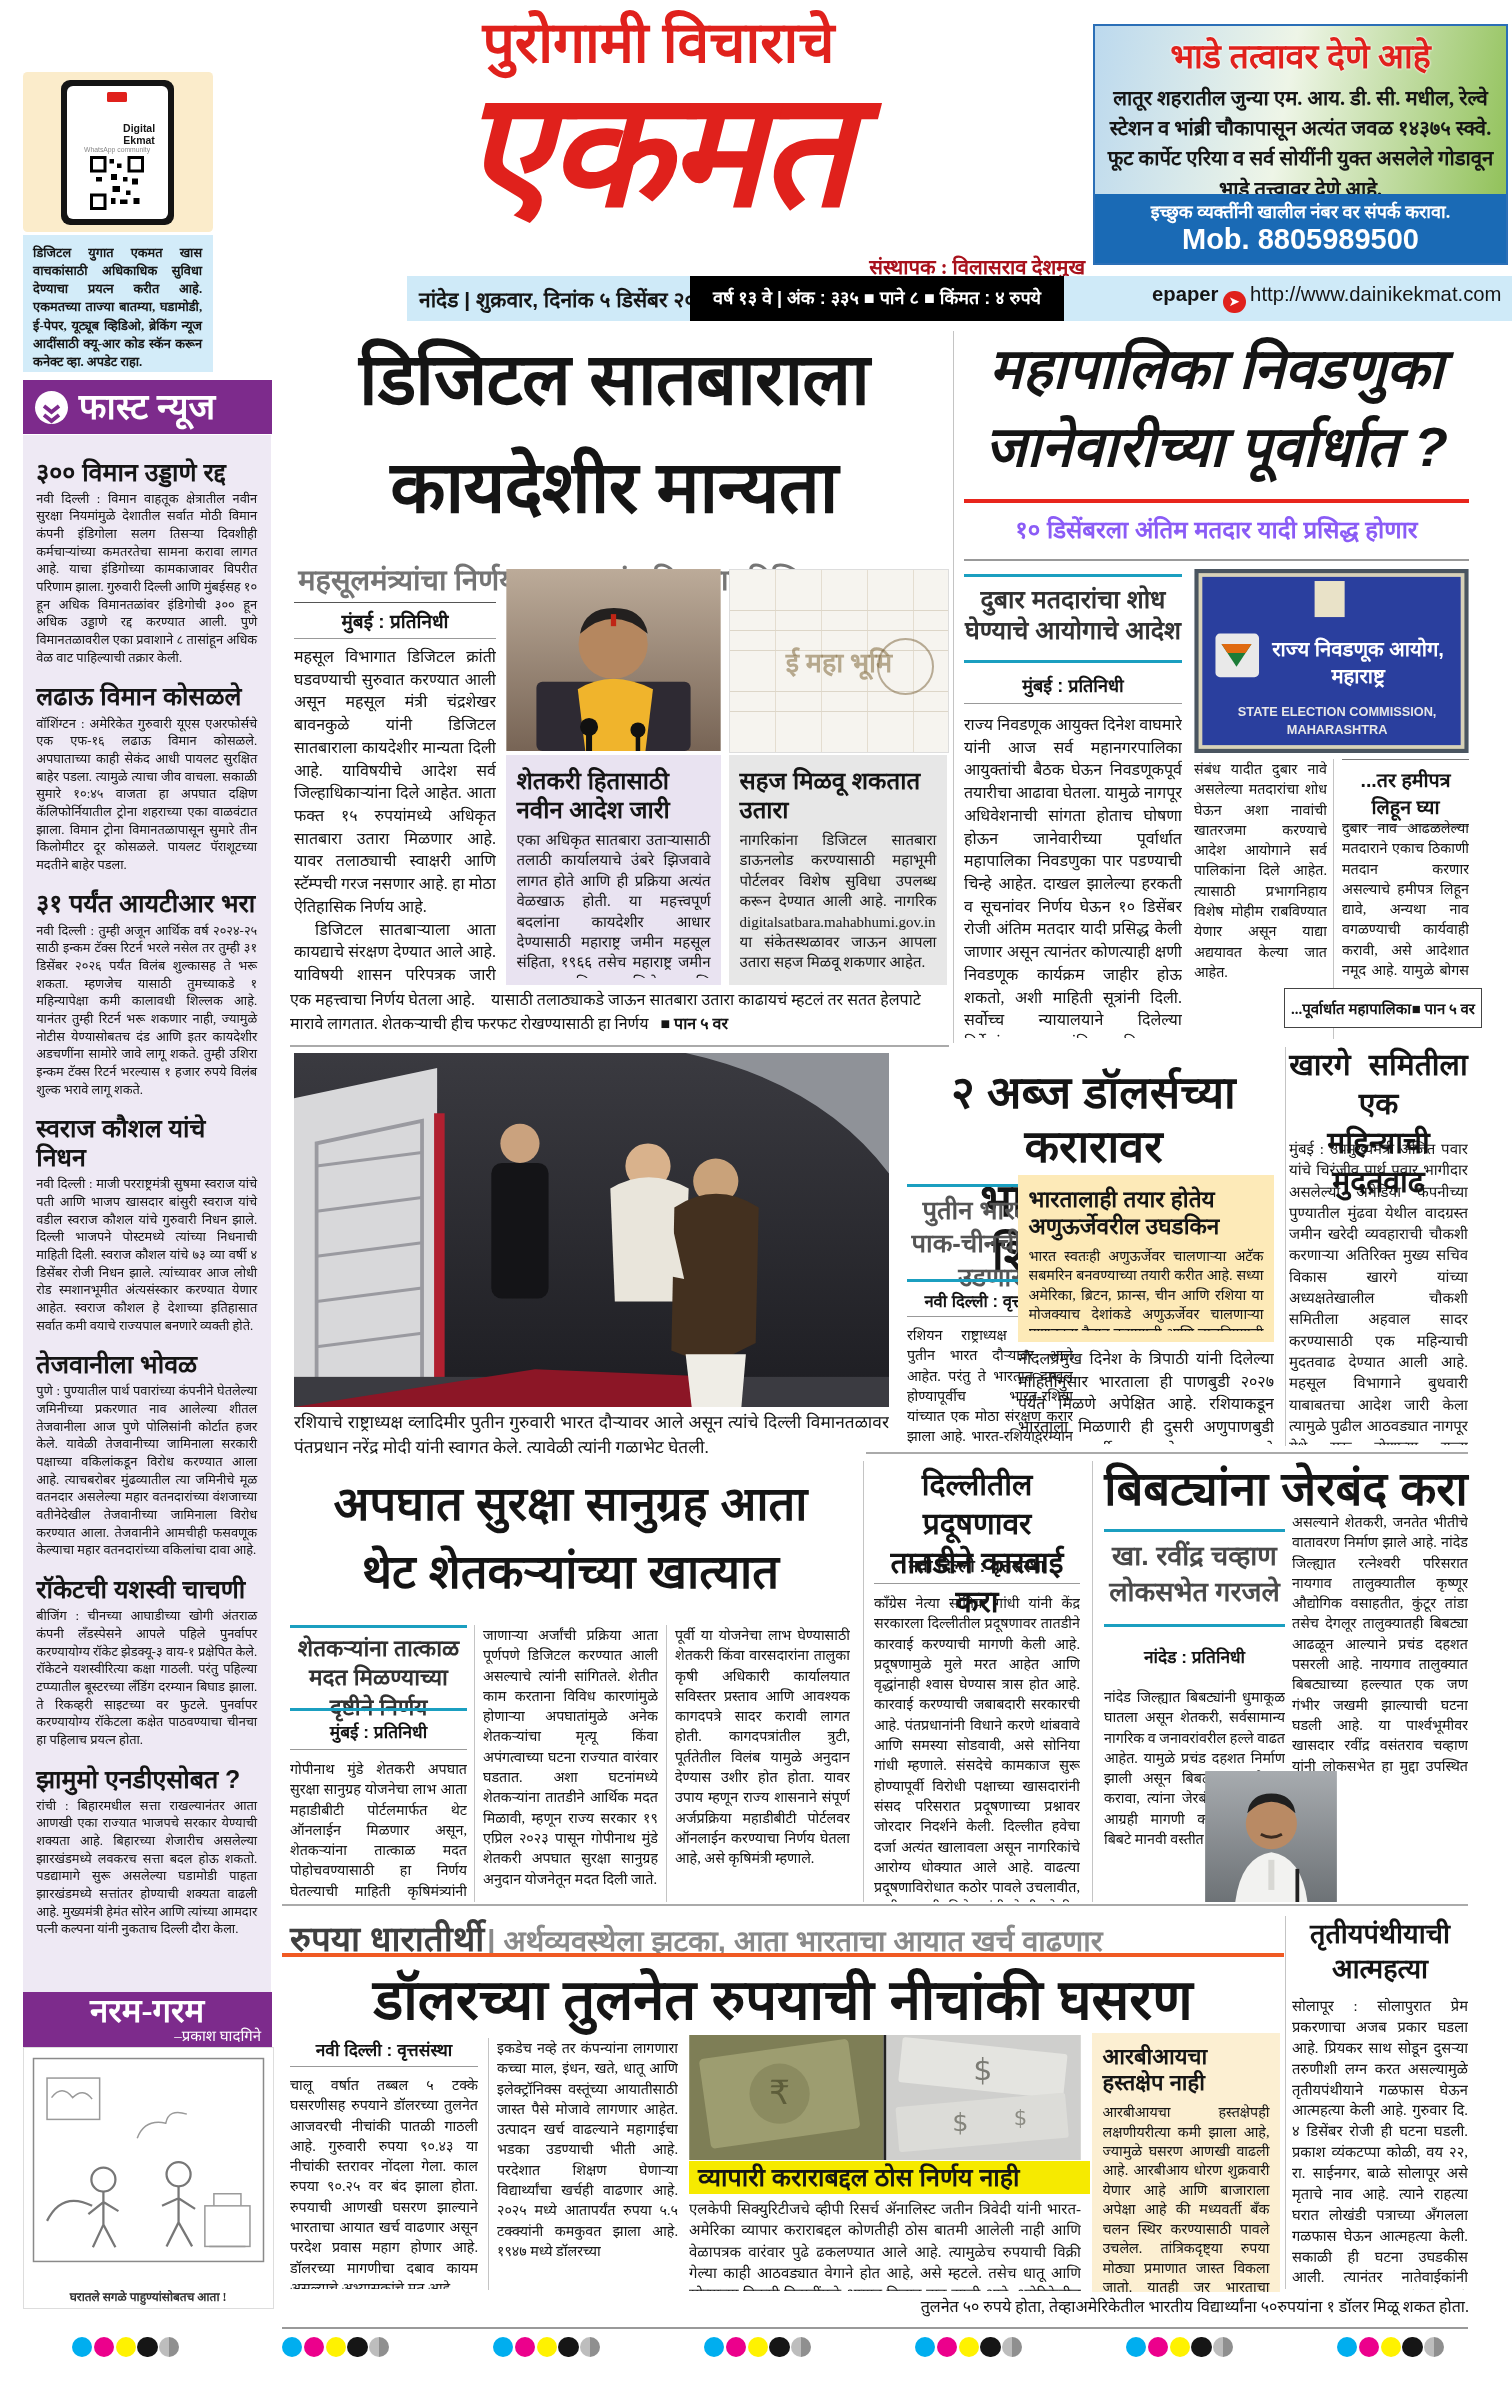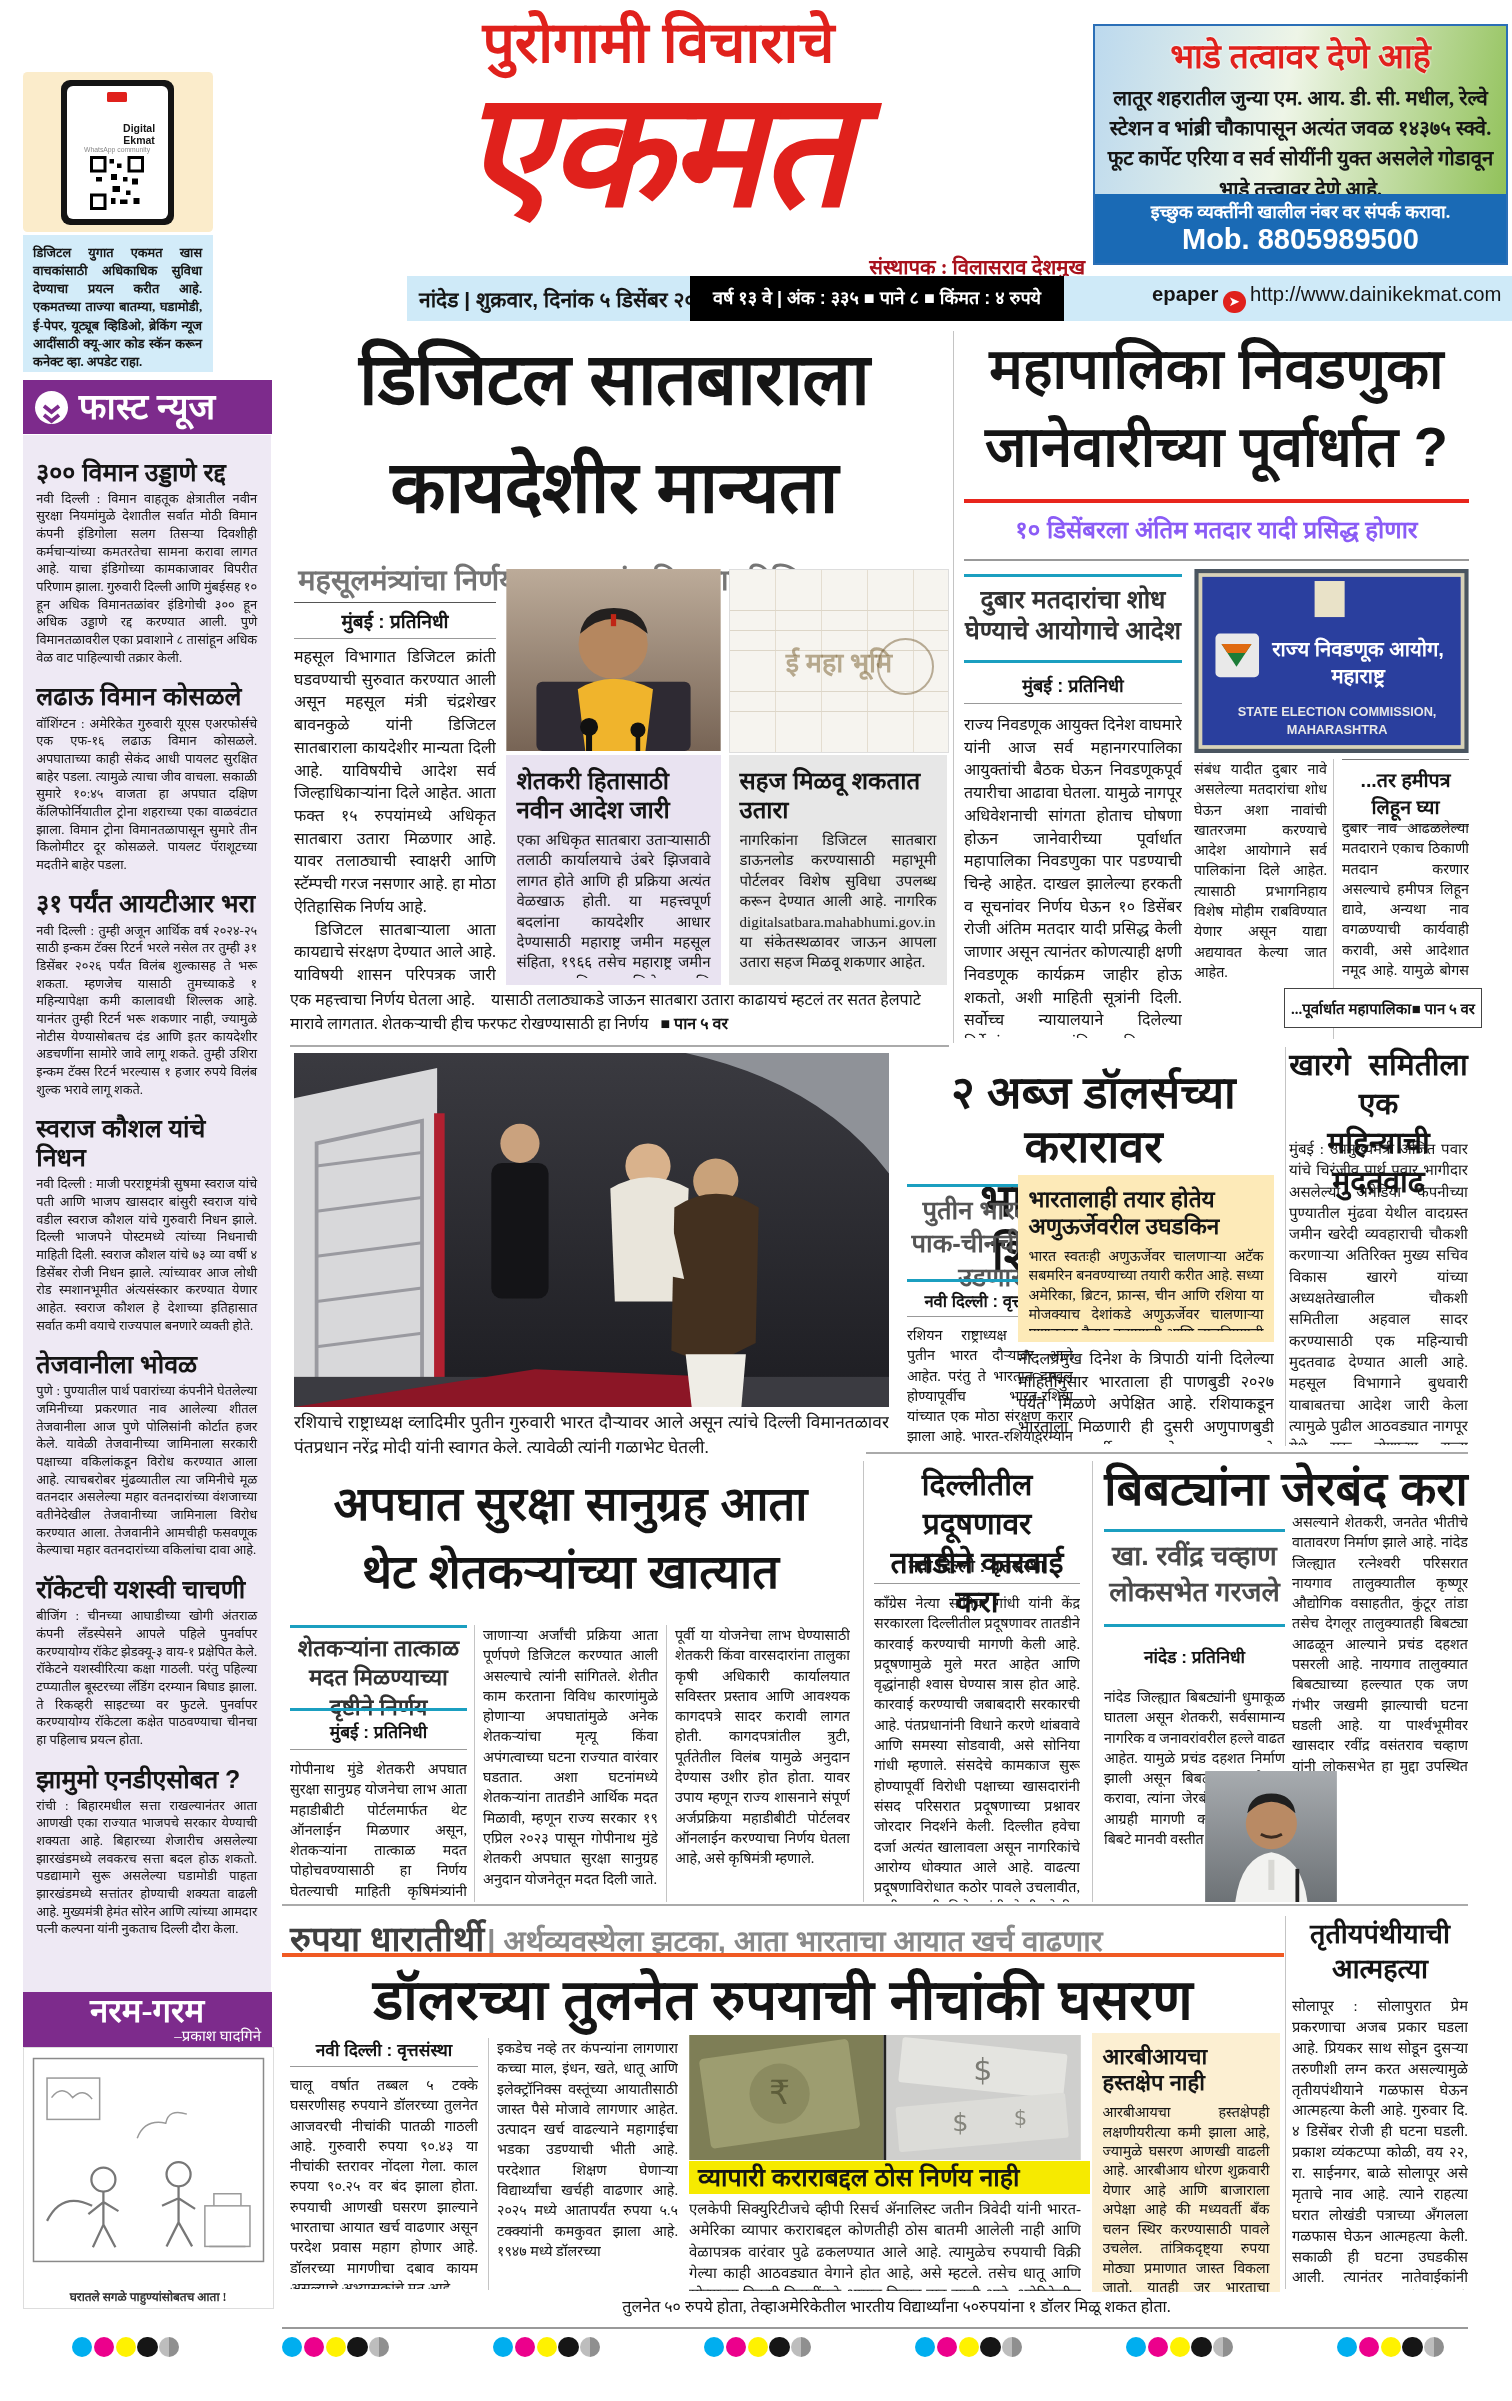--- a/index.html
+++ b/index.html
@@ -48,21 +48,21 @@
   .fn-t{font-size:25px;font-weight:bold;line-height:1.15;margin:15px 0 4.5px 0;font-family:"Liberation Sans",sans-serif;}
   .fn-b{font-size:12.8px;line-height:1.38;text-align:justify;}
   .ng-head{background:#7d2b8c;color:#fff;}
   .ng-t{font-size:33px;font-weight:bold;text-align:center;line-height:39px;}
   .ng-a{font-size:15px;text-align:right;padding-right:10.5px;margin-top:-6px;}
   .cartoon{background:#fff;border:0.8px solid #ddd;}
   .cart-cap{position:absolute;left:0;right:0;bottom:3px;text-align:center;font-size:12px;font-weight:bold;color:#333;}
   
   .h-lead{font-size:72px;line-height:1.5;font-weight:bold;text-align:center;font-family:"Liberation Sans",sans-serif;letter-spacing:-0.8px;}
   .h-sub{font-size:29px;font-weight:bold;color:#757575;text-align:center;font-family:"Liberation Sans",sans-serif;}
-  .h-elec{font-size:56px;line-height:1.4;font-weight:bold;text-align:center;font-family:"Liberation Sans",sans-serif;}
+  .h-elec{font-size:56px;line-height:1.4;font-weight:bold;text-align:center;font-family:"Liberation Sans",sans-serif;font-style:italic;}
   .h-putin{font-size:45px;line-height:1.2;font-weight:bold;text-align:center;font-family:"Liberation Sans",sans-serif;}
   .h-mid{font-size:47px;line-height:1.45;font-weight:bold;text-align:center;font-family:"Liberation Sans",sans-serif;}
   .h-small{font-weight:bold;text-align:center;font-family:"Liberation Sans",sans-serif;}
   .subbox-t{font-weight:bold;text-align:center;font-family:"Liberation Sans",sans-serif;color:#333;}
   .body-t{line-height:1.42;text-align:justify;}
   .gbox{padding:10.5px;}
   .gbox .bt{font-size:24px;font-weight:bold;line-height:1.22;font-family:"Liberation Sans",sans-serif;margin-bottom:6px;}
   .gbox .bb{font-size:15px;line-height:1.36;text-align:justify;}
   .kick1{color:#404040;font-weight:bold;font-size:35px;font-family:"Liberation Sans",sans-serif;}
   .kick2{color:#8a8a8a;font-weight:bold;font-size:29px;font-family:"Liberation Sans",sans-serif;}
@@ -434,21 +434,21 @@
     <div class="bb clip" style="height:190px;font-size:14.3px;">आरबीआयचा हस्तक्षेपही लक्षणीयरीत्या कमी झाला आहे, ज्यामुळे घसरण आणखी वाढली आहे. आरबीआय धोरण शुक्रवारी येणार आहे आणि बाजाराला अपेक्षा आहे की मध्यवर्ती बँक चलन स्थिर करण्यासाठी पावले उचलेल. तांत्रिकदृष्ट्या रुपया मोठ्या प्रमाणात जास्त विकला जातो. यातही जर भारताचा परकीय चलन साठा अमेरिकन चलन साठ्यातील डॉलरच्या रकमेइतका असेल तर रुपयाचे मूल्य स्थिर राहील, असा अंदाजही व्यक्त केला जात आहे.</div>
   </div>
 
   <div class="vrule" style="left:1285px;top:1916px;height:373px;"></div>
   <div class="abs h-small" style="left:1292px;top:1917px;width:176px;font-size:27px;line-height:1.28;">
     <div>तृतीयपंथीयाची</div>
     <div>आत्महत्या</div>
   </div>
   <div class="abs body-t clip" style="left:1292px;top:1996px;width:176px;height:294px;font-size:14.7px;">सोलापूर : सोलापुरात प्रेम प्रकरणाचा अजब प्रकार घडला आहे. प्रियकर साथ सोडून दुसऱ्या तरुणीशी लग्न करत असल्यामुळे तृतीयपंथीयाने गळफास घेऊन आत्महत्या केली आहे. गुरुवार दि. ४ डिसेंबर रोजी ही घटना घडली. प्रकाश व्यंकटप्पा कोळी, वय २२, रा. साईनगर, बाळे सोलापूर असे मृताचे नाव आहे. त्याने राहत्या घरात लोखंडी पत्राच्या अँगलला गळफास घेऊन आत्महत्या केली. सकाळी ही घटना उघडकीस आली. त्यानंतर नातेवाईकांनी त्याला तत्काळ छत्रपती शिवाजी महाराज सर्वोपचार रुग्णालयात दाखल केले. मात्र डॉक्टरांनी तपासणीपूर्वीच त्याला मृत घोषित केले. घटनेनंतर तृतीयपंथी समाजातील अनेक जण रुग्णालयात जमले होते.</div>
 
-  <div class="abs clip" style="left:324px;top:2295px;width:1145px;height:25.6px;font-size:16px;display:flex;justify-content:center;">
+  <div class="abs clip" style="left:324px;top:2295px;width:1145px;height:25.6px;font-size:16px;display:flex;justify-content:flex-end;">
     <span>तुलनेत ५० रुपये होता,  तेव्हा</span>
     <span>अमेरिकेतील भारतीय विद्यार्थ्यांना ५०</span>
     <span>रुपयांना १ डॉलर मिळू शकत होता.</span>
   </div>
   <div class="hrule" style="left:282px;top:2327px;width:1186px;background:#999;height:2.3px;"></div>
 
   <div class="dots" style="left:72px;top:2337px;">
       <div class="dot d1"></div>
       <div class="dot d2"></div>
       <div class="dot d3"></div>

